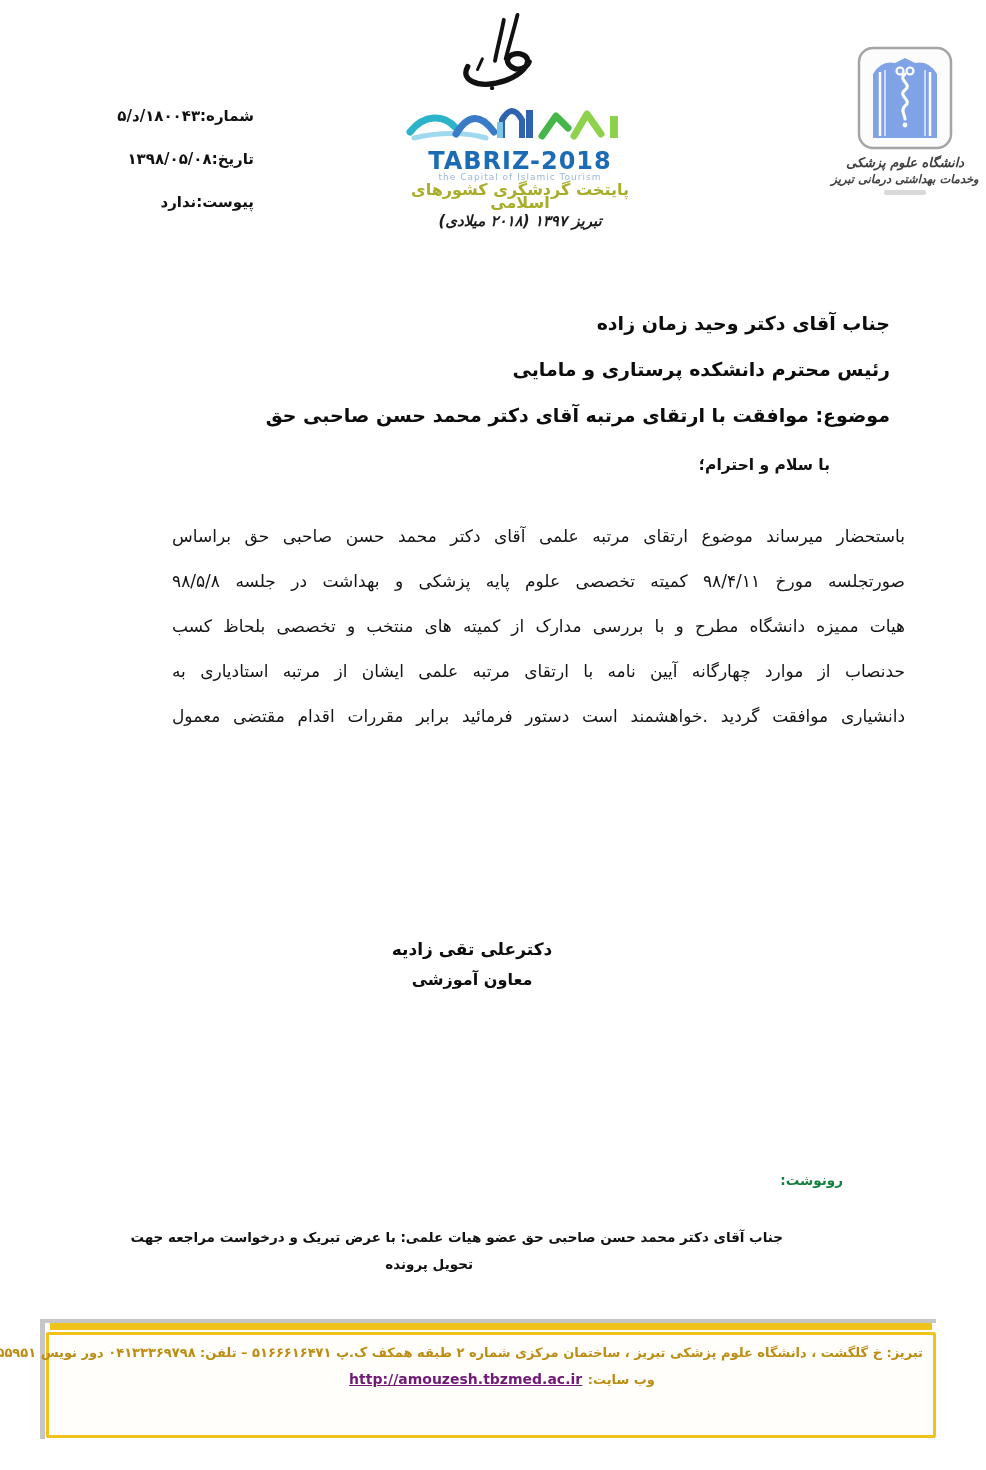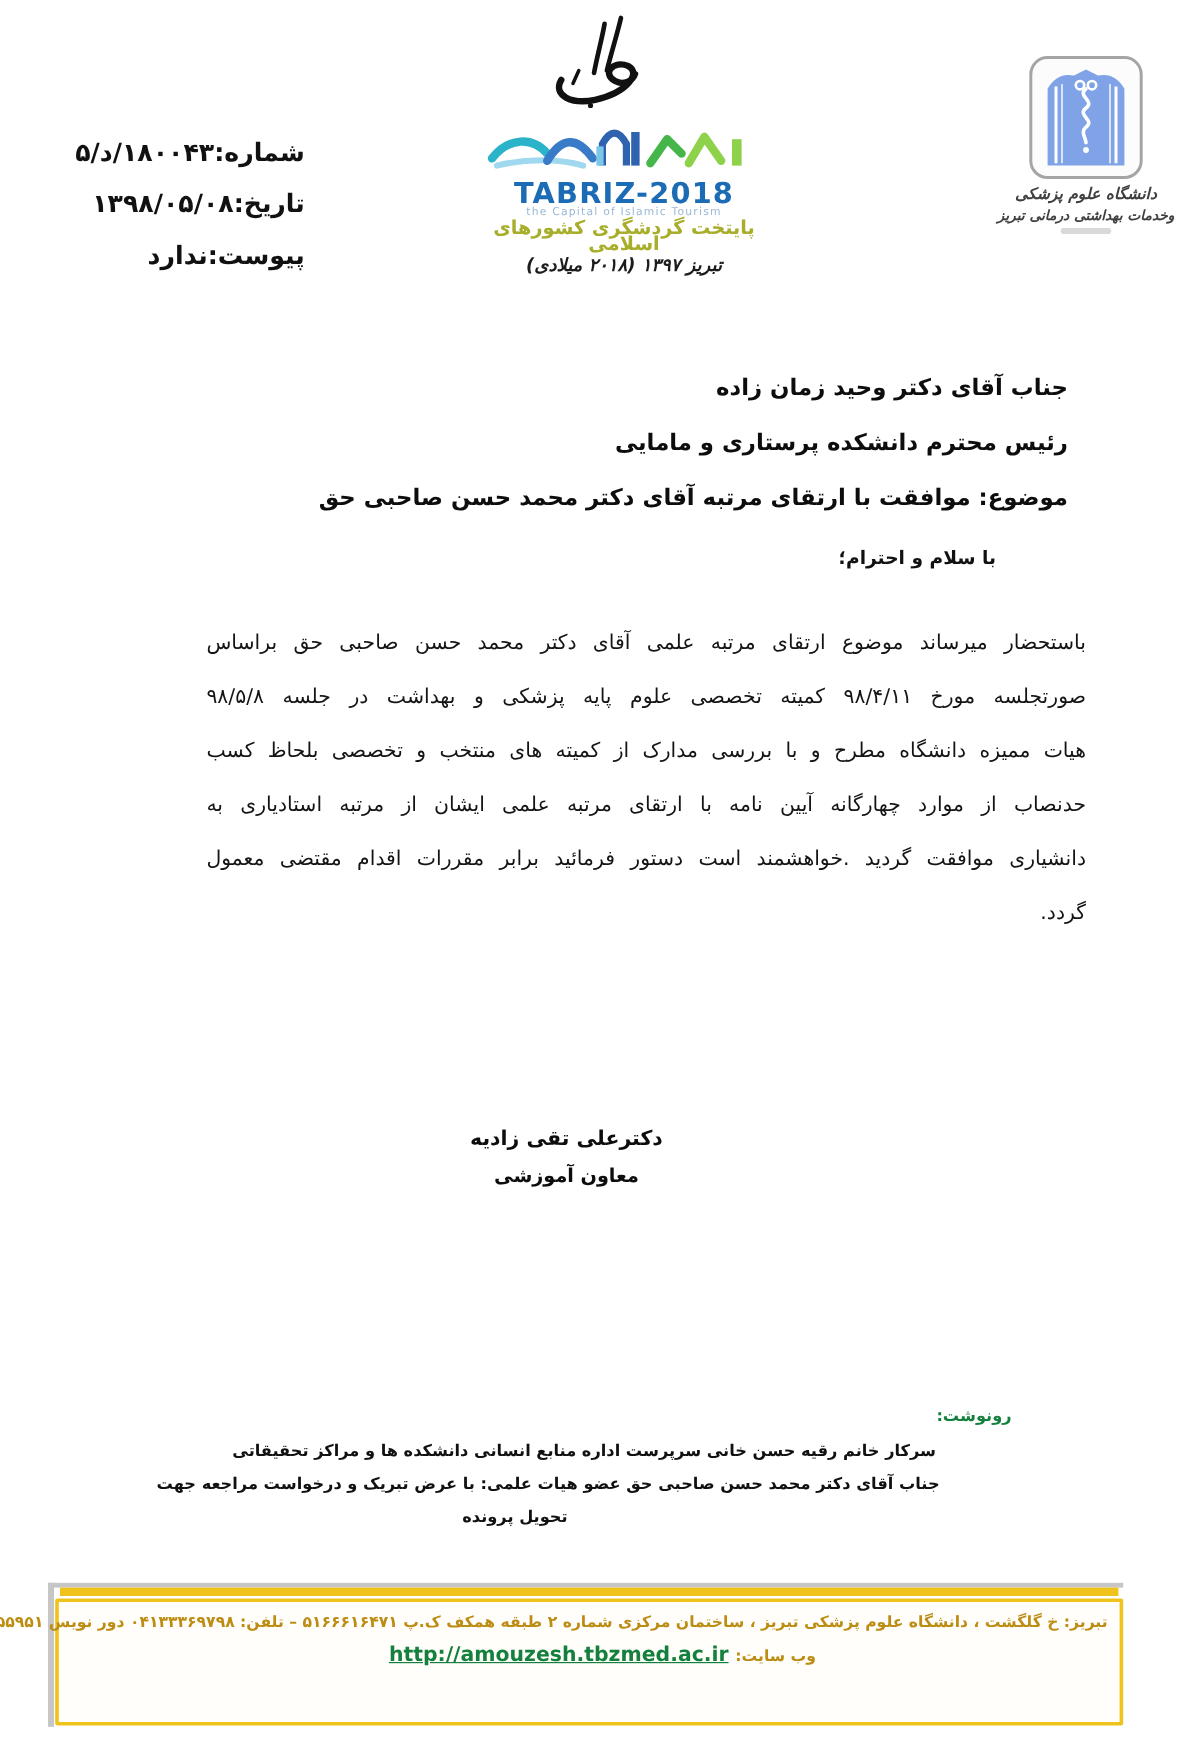--- a/index.html
+++ b/index.html
@@ -2,21 +2,21 @@
 <html lang="fa"><head>
 <meta charset="utf-8">
 <style>
   * { margin:0; padding:0; box-sizing:border-box; }
   html,body { background:#ffffff; }
   body { font-family:"DejaVu Sans", sans-serif; }
   .page { position:relative; width:986px; height:1470px; background:#ffffff; overflow:hidden; }
 
   
   .header-meta { position:absolute; top:106px; left:108px; width:146px; direction:rtl; text-align:right;
-                 font-weight:bold; font-size:21px; color:#111;margin-top:11px; }
+                 font-weight:bold; font-size:15px; color:#111; }
   .header-meta .row { line-height:20px; margin-bottom:23px; white-space:nowrap; }
 
   
   .bismillah { position:absolute; left:452px; top:12px; width:88px; height:78px; }
 
   
   .tabriz-logo { position:absolute; left:400px; top:90px; width:240px; text-align:center; }
   .tabriz-logo .skyline { display:block; margin:0 auto; }
   .tabriz-title { font-size:24px; font-weight:bold; color:#1b6cb5; letter-spacing:1px; line-height:22px; }
   .tabriz-sub { font-size:9px; color:#9ab8d6; letter-spacing:1px; line-height:11px; }
@@ -61,21 +61,21 @@
   
   .footer-shadow-top { position:absolute; left:40px; top:1319px; width:896px; height:4px; background:#c6c6c6; }
   .footer-shadow-left { position:absolute; left:40px; top:1319px; width:5px; height:120px; background:#c6c6c6; }
   .footer-bar { position:absolute; left:50px; top:1323px; width:882px; height:7px; background:#efc31b; }
   .footer-box { position:absolute; left:46px; top:1332px; width:890px; height:106px;
                 border:3px solid #efc31b; border-radius:2px; background:#fffefb; text-align:center; }
   .footer-addr { direction:rtl; font-weight:bold; font-size:13px; color:#bd8d13; line-height:18px;
                  padding:9px 10px 0; white-space:nowrap; }
   .footer-web { direction:rtl; margin-top:7px; font-weight:bold; color:#bd8d13; }
   .footer-web .web-label { font-size:13px; }
-  .footer-web .web-url { direction:ltr; display:inline-block; font-size:17px; color:#15803d;
+  .footer-web .web-url { direction:ltr; display:inline-block; font-size:14px; color:#701a75;
                          text-decoration:underline; margin-left:22px; }
 </style>
 </head>
 <body>
 
 <div class="page">
 
   <div class="header-meta" dir="rtl">
     <div class="row">شماره:۱۸۰۰۴۳/د/۵</div>
     <div class="row">تاریخ:۱۳۹۸/۰۵/۰۸</div>
@@ -137,30 +137,28 @@
   </div>
 
   <div class="salutation" dir="rtl">با سلام و احترام؛</div>
 
   <div class="letter-body" dir="rtl">
     <div class="bline">باستحضار میرساند موضوع ارتقای مرتبه علمی آقای دکتر محمد حسن صاحبی حق براساس</div>
     <div class="bline">صورتجلسه مورخ ۹۸/۴/۱۱  کمیته تخصصی علوم پایه پزشکی و بهداشت در جلسه ۹۸/۵/۸</div>
     <div class="bline">هیات ممیزه دانشگاه مطرح و با بررسی مدارک از کمیته های منتخب و تخصصی بلحاظ کسب</div>
     <div class="bline">حدنصاب از موارد چهارگانه آیین نامه با ارتقای مرتبه علمی ایشان از مرتبه استادیاری به</div>
     <div class="bline">دانشیاری موافقت گردید .خواهشمند است دستور فرمائید برابر مقررات اقدام مقتضی معمول</div>
-    <div class="bline last">گردد.</div>
   </div>
 
   <div class="signature" dir="rtl">
     <div class="sig-name">دکترعلی تقی زادیه</div>
     <div class="sig-title">معاون آموزشی</div>
   </div>
 
   <div class="cc-label" dir="rtl">رونوشت:</div>
-  <div class="cc-line cc-1" dir="rtl">سرکار خانم رقیه حسن خانی سرپرست اداره منابع انسانی دانشکده ها و مراکز تحقیقاتی</div>
   <div class="cc-line cc-2" dir="rtl">جناب آقای دکتر محمد حسن صاحبی حق عضو هیات علمی: با عرض تبریک و درخواست مراجعه جهت</div>
   <div class="cc-line cc-3" dir="rtl">تحویل پرونده</div>
 
   <div class="footer-shadow-top"></div>
   <div class="footer-shadow-left"></div>
   <div class="footer-bar"></div>
   <div class="footer-box">
     <div class="footer-addr" dir="rtl">تبریز: خ گلگشت ، دانشگاه علوم پزشکی تبریز ، ساختمان مرکزی شماره ۲ طبقه همکف ک.پ ۵۱۶۶۶۱۶۴۷۱ – تلفن: ۰۴۱۳۳۳۶۹۷۹۸ دور نویس ۰۴۱۳۳۳۵۵۹۵۱</div>
     <div class="footer-web" dir="rtl">
       <span class="web-label">وب سایت:</span>

